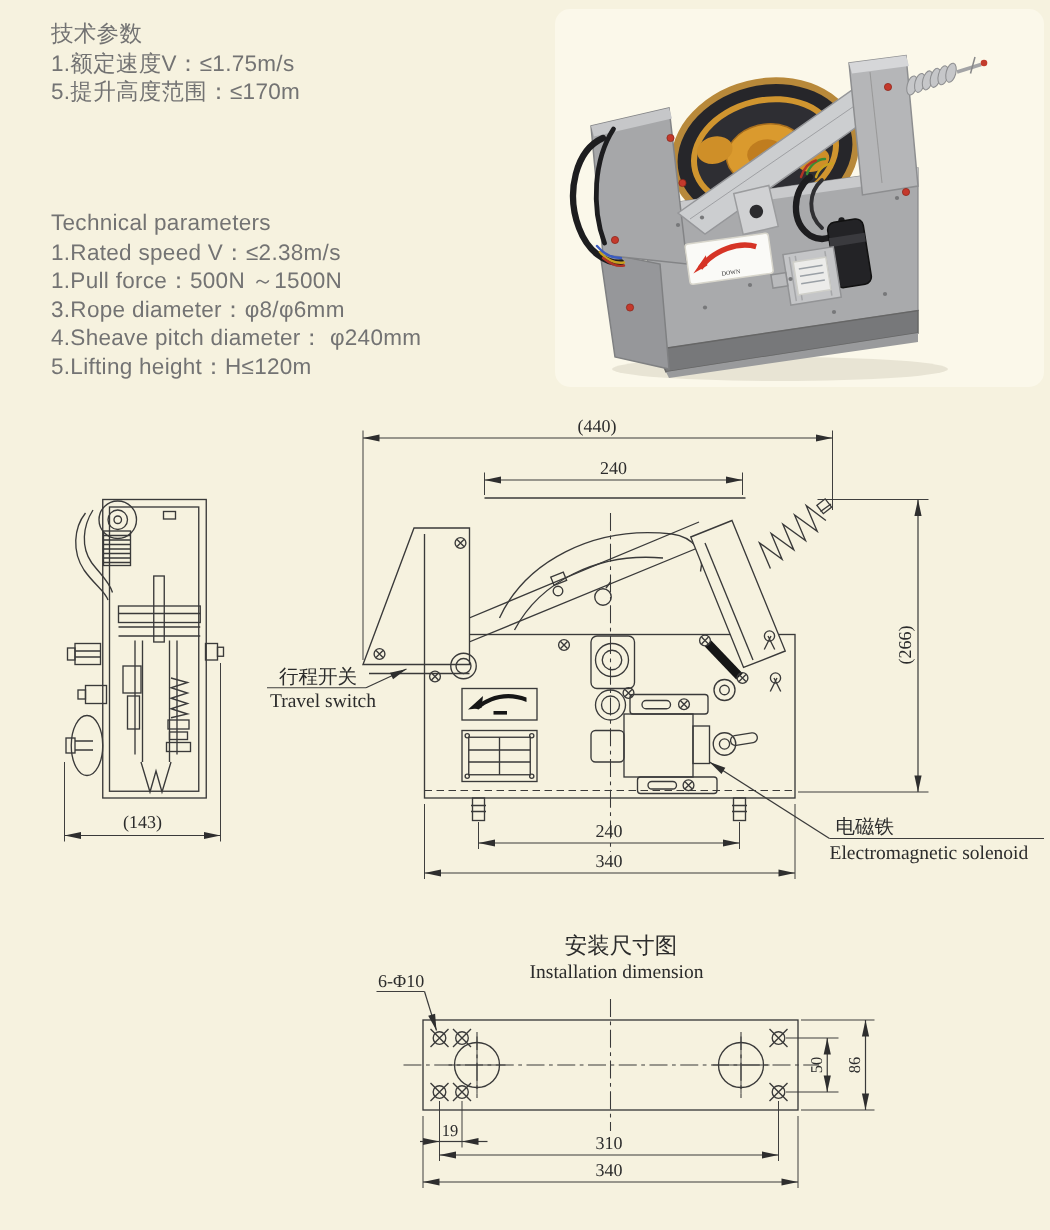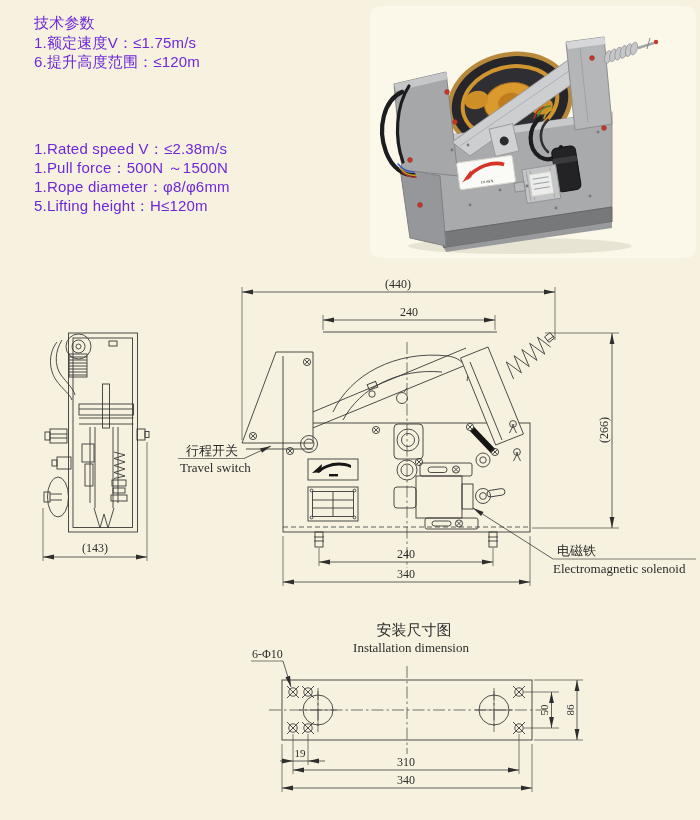--- a/index.html
+++ b/index.html
@@ -1,18 +1,18 @@
 <!DOCTYPE html>
 <html><head>
 <meta charset="utf-8">
 <style>
   html,body{margin:0;padding:0;background:#e8e4d0;}
   .page{position:relative;width:700px;height:820px;background:#f6f2df;overflow:hidden;
         font-family:"Liberation Sans",sans-serif;}
-  .specs{position:absolute;left:34px;color:#6d28d9;font-size:15px;line-height:19px;letter-spacing:.2px;}
+  .specs{position:absolute;left:34px;color:#737373;font-size:15px;line-height:19px;letter-spacing:.2px;}
   .specs-cn{top:13px;}
   .specs-en{top:139px;}
   .specs-title{margin-bottom:1px;}
   svg{position:absolute;display:block;}
   .photo-svg{left:366px;top:4px;}
   .draw-svg{left:0;top:268px;}
   text{font-family:"Liberation Serif",serif;fill:#2c2c2c;}
   .dim{font-size:12px;}
   .dimS{font-size:11px;}
   .lbl{font-size:13px;}
@@ -26,27 +26,29 @@
   .dln{stroke:#3a3a3a;stroke-width:.8;fill:none;}
 </style>
 </head>
 <body>
 
 <div class="page">
 
   <div class="specs specs-cn">
     <div class="specs-title">技术参数</div>
     <div>1.额定速度V：≤1.75m/s</div>
-    <div>6.提升高度范围：≤120m</div>
+    <div>5.提升高度范围：≤170m</div>
   </div>
 
   <div class="specs specs-en">
+    <div class="specs-title">Technical parameters</div>
     <div>1.Rated speed V：≤2.38m/s</div>
     <div>1.Pull force：500N ～1500N</div>
-    <div>1.Rope diameter：φ8/φ6mm</div>
+    <div>3.Rope diameter：φ8/φ6mm</div>
+    <div>4.Sheave pitch diameter： φ240mm</div>
     <div>5.Lifting height：H≤120m</div>
   </div>
 
   <svg class="photo-svg" width="334" height="258" viewBox="366 4 334 258">
     <rect x="370" y="6" width="326" height="252" rx="10" fill="#fbf8ea"></rect>
     <ellipse cx="520" cy="246" rx="112" ry="8" fill="rgba(100,90,60,0.12)"></ellipse>
 
     <g transform="rotate(-14 510 102)">
       <ellipse cx="510" cy="102" rx="63.5" ry="49.5" fill="#b8893a"></ellipse>
       <ellipse cx="510" cy="102" rx="59" ry="45" fill="#26262a"></ellipse>

